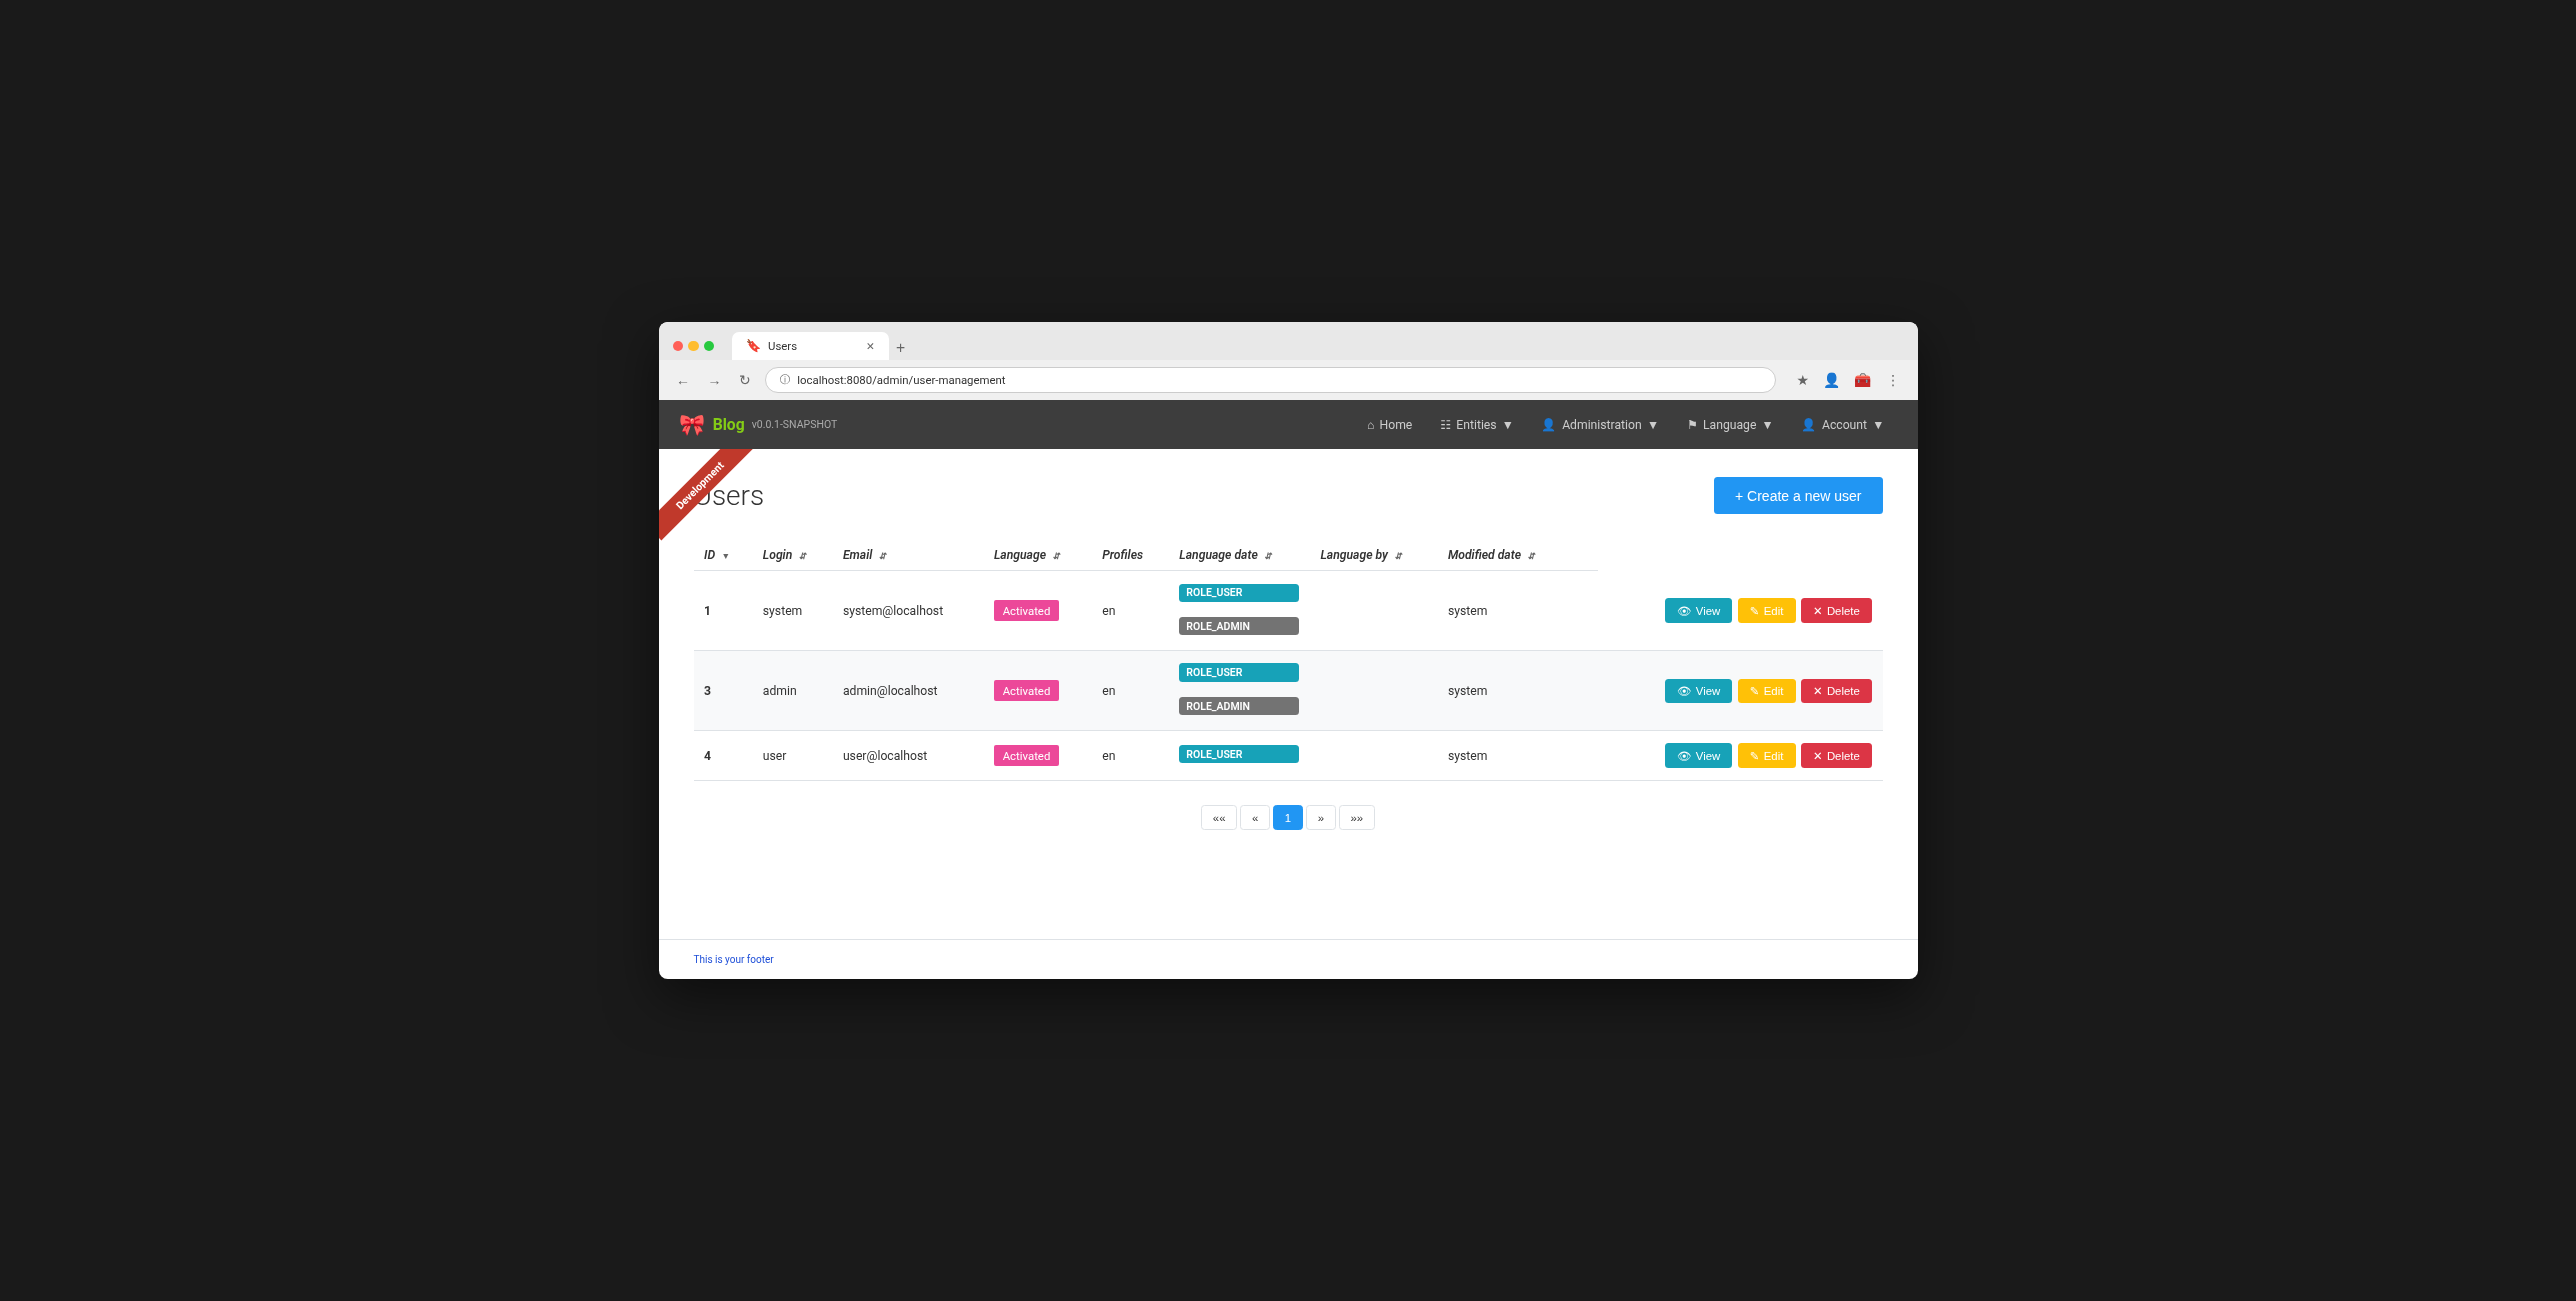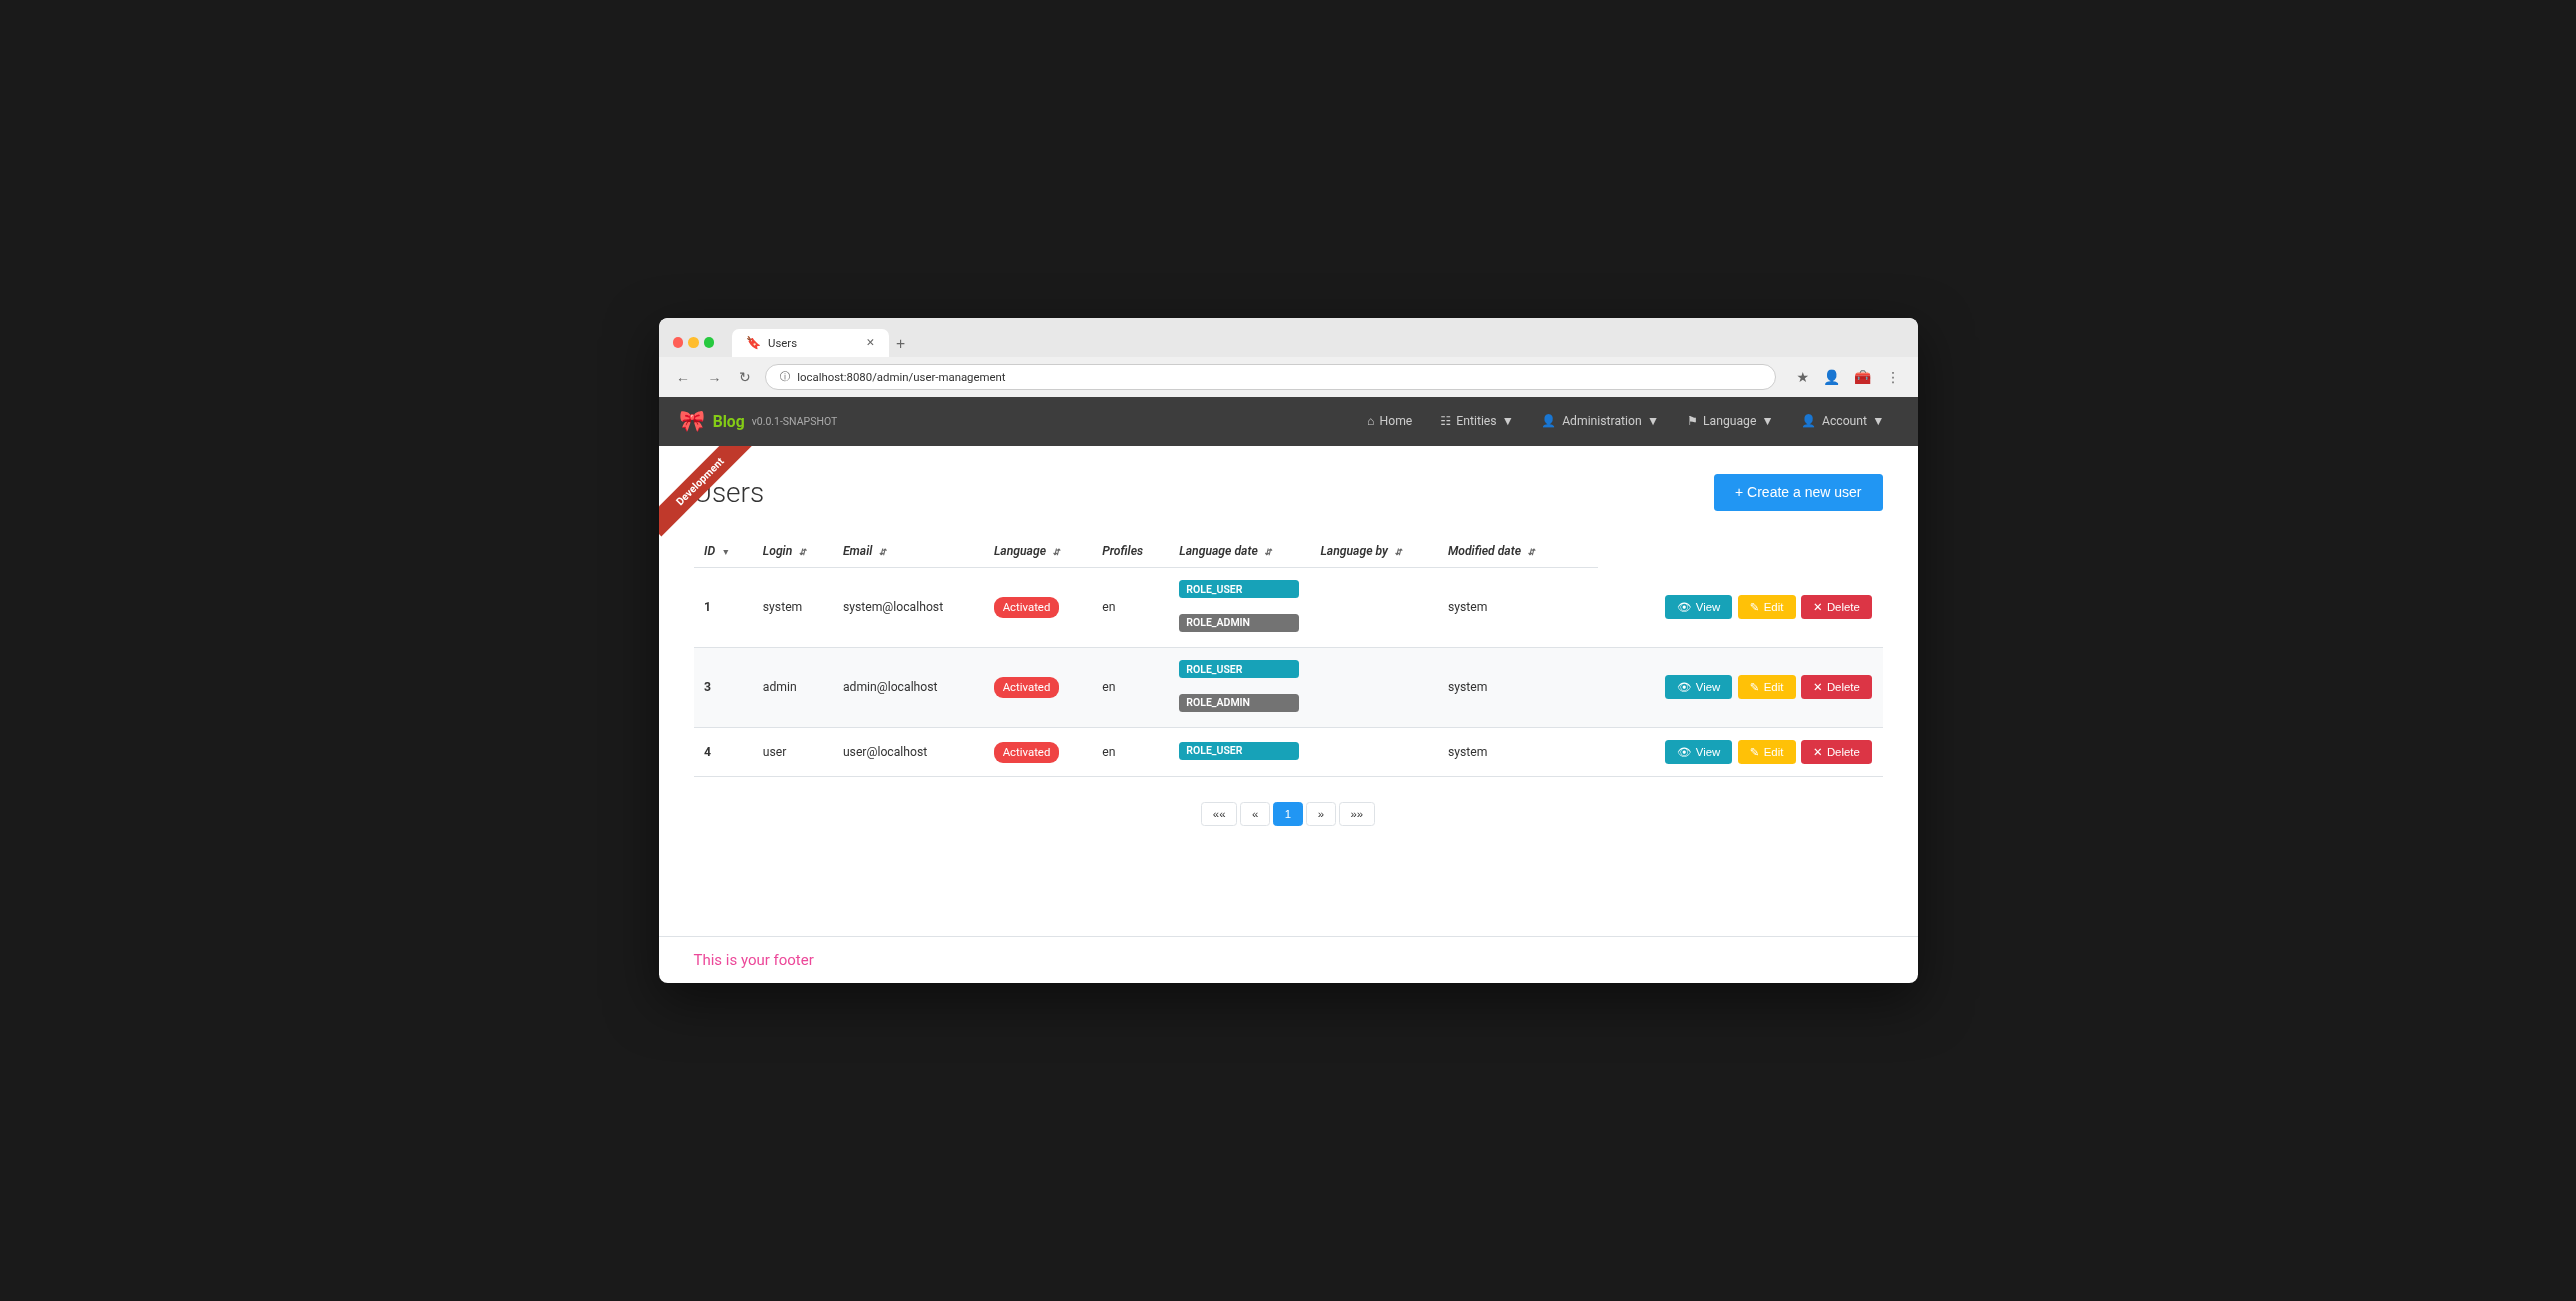--- a/index.html
+++ b/index.html
@@ -219,23 +219,23 @@
     .users-table th .sort-icon { margin-left: 3.5px; color: #666; font-size: 8.7px; }
     .users-table td {
       padding: 12.2px 10.5px;
       border-bottom: 0.9px solid #dee2e6;
       color: #333;
       vertical-align: middle;
     }
     .users-table tr:nth-child(even) td { background: #f8f9fa; }
     .users-table tr:nth-child(odd) td { background: #fff; }
     .status-badge {
-      background: #ef4444;
-      color: #fff;
-      border-radius: 9px;
+      background: #ec4899;
+      color: #fff;
+      border-radius: 2px;
       padding: 3.5px 8.7px;
       font-size: 11.4px;
       display: inline-block;
     }
     .role-badge {
       display: inline-block;
       border-radius: 3.5px;
       padding: 2.6px 7px;
       font-size: 10.5px;
       font-weight: 600;
@@ -311,22 +311,22 @@
     }
     .page-btn.active {
       background: #2196f3;
       color: #fff;
       border-color: #2196f3;
     }
     
     .app-footer {
       border-top: 0.9px solid #dee2e6;
       padding: 14px 35px;
-      font-size: 15px;
-      color: #ec4899;
+      font-size: 10px;
+      color: #1d4ed8;
     }
     .roles-col { display: flex; flex-direction: column; gap: 13px; }
     .id-col { font-weight: 700; }
   </style>
 </head>
 <body>
 
 <div class="browser-window">
 
   <div class="browser-titlebar">

